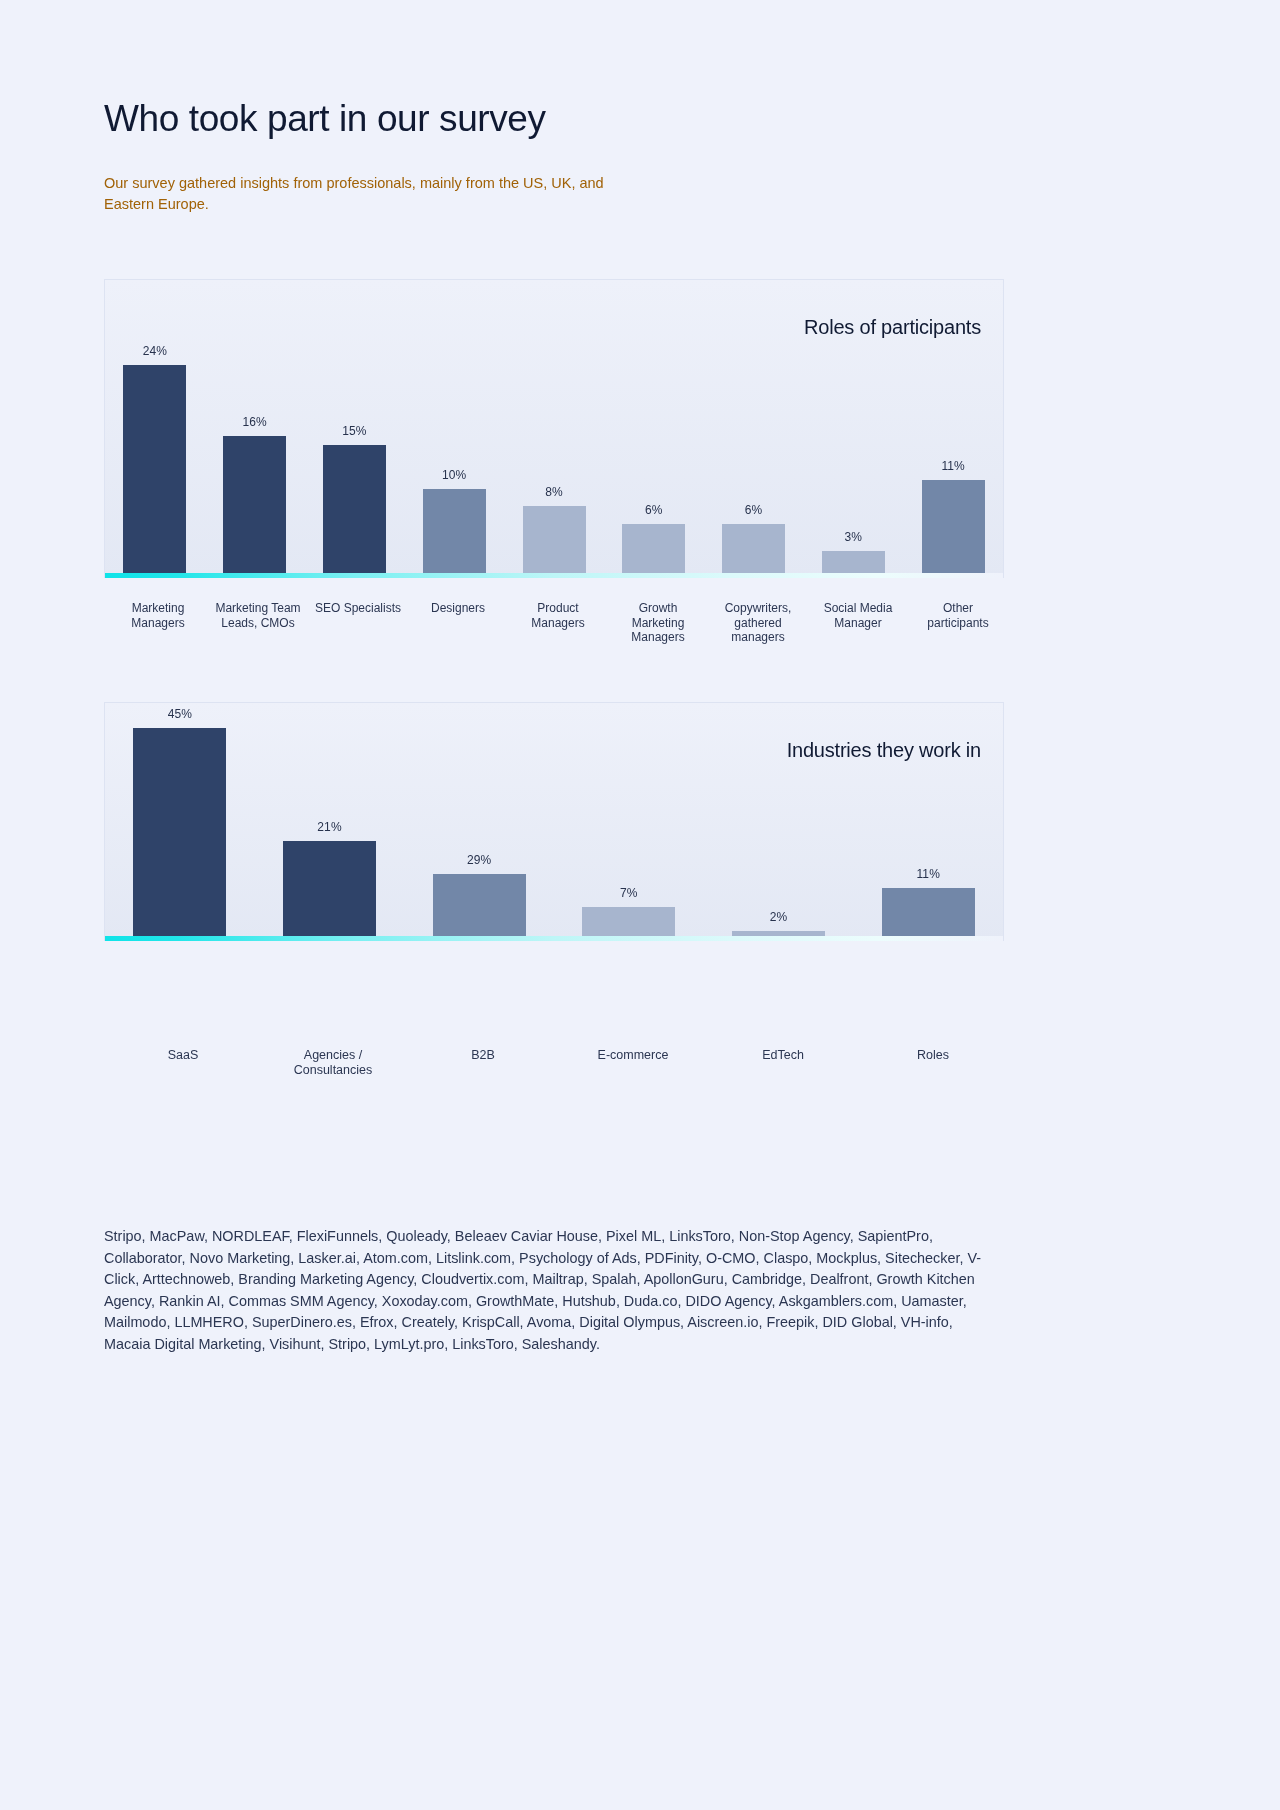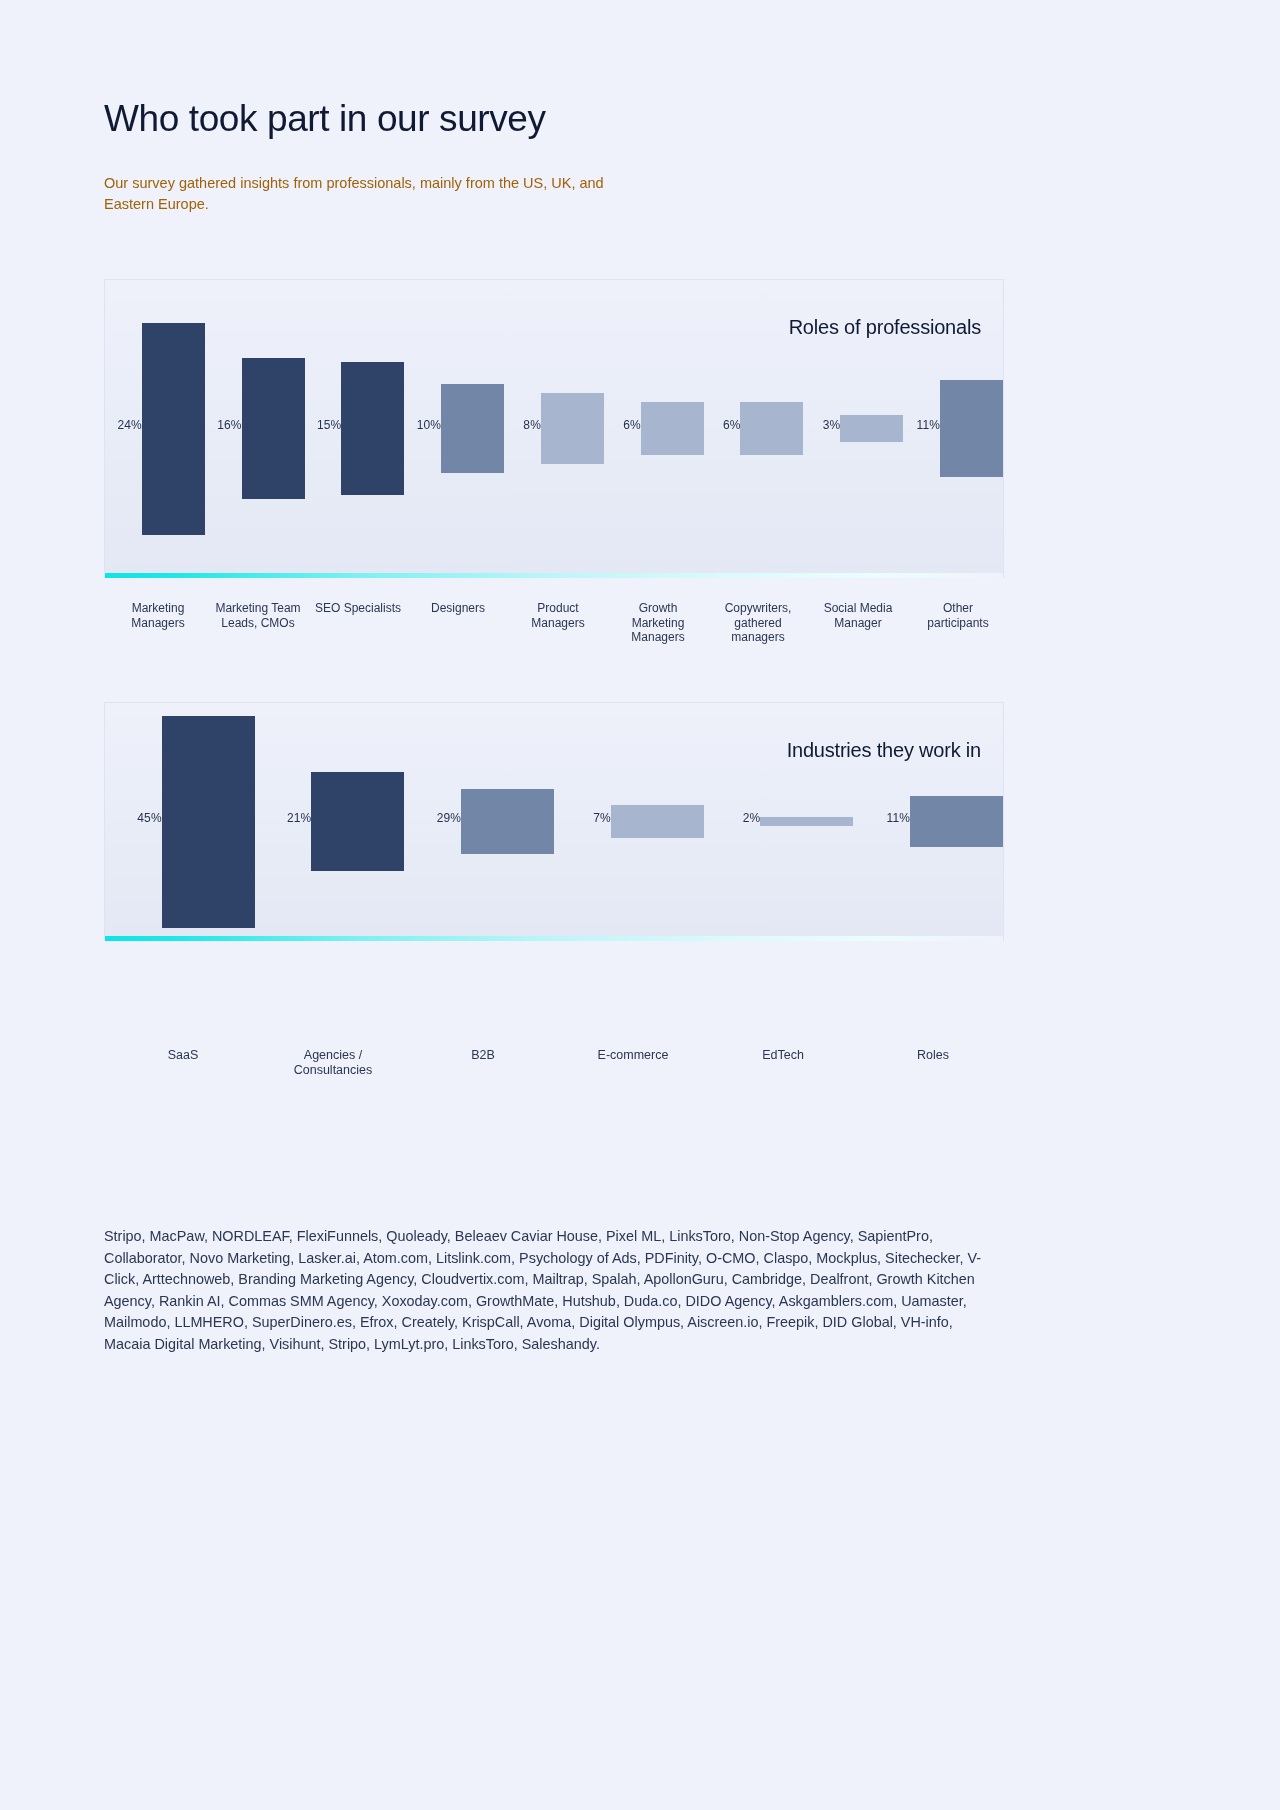--- a/index.html
+++ b/index.html
@@ -56,21 +56,21 @@
     position: absolute;
     left: 0; right: 0; bottom: 0;
     height: 100%;
     display: flex;
     align-items: flex-end;
   }
   .bar-slot {
     flex: 1 1 0;
     height: 100%;
     display: flex;
-    flex-direction: row;
+    flex-direction: column;
     justify-content: flex-end;
     align-items: center;
     position: relative;
     text-align: center;
   }
   .bar-value {
     font-size: 12px;
     color: #27324d;
     margin-bottom: 7px;
     letter-spacing: 0.1px;
@@ -133,21 +133,21 @@
 <body>
 
 <div class="page">
 
   <div class="header">
     <h1 class="page-title">Who took part in our survey</h1>
     <p class="page-subtitle">Our survey gathered insights from professionals, mainly from the US, UK, and Eastern Europe.</p>
   </div>
 
   <div class="chart-card" id="chart-roles">
-    <div class="chart-heading">Roles of professionals</div>
+    <div class="chart-heading">Roles of participants</div>
     <div class="plot">
         <div class="bar-slot">
           <div class="bar-value">24%</div>
           <div class="bar" style="height: 212px; background: rgb(47, 67, 105);"></div>
         </div>
         <div class="bar-slot">
           <div class="bar-value">16%</div>
           <div class="bar" style="height: 141.333px; background: rgb(47, 67, 105);"></div>
         </div>
         <div class="bar-slot">

